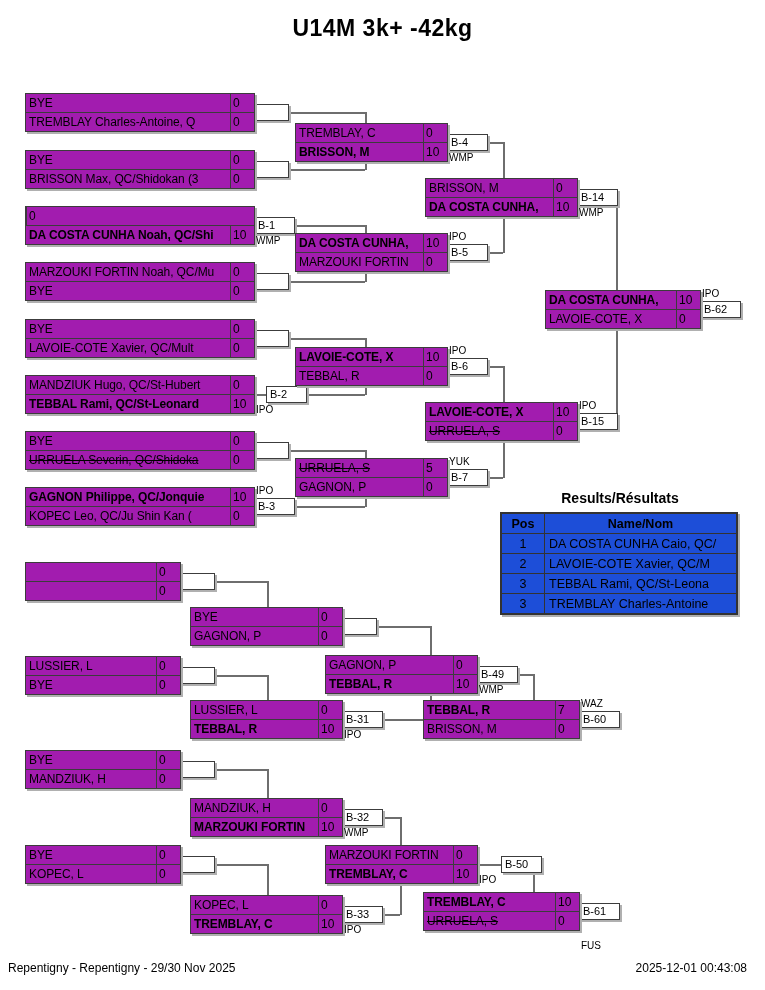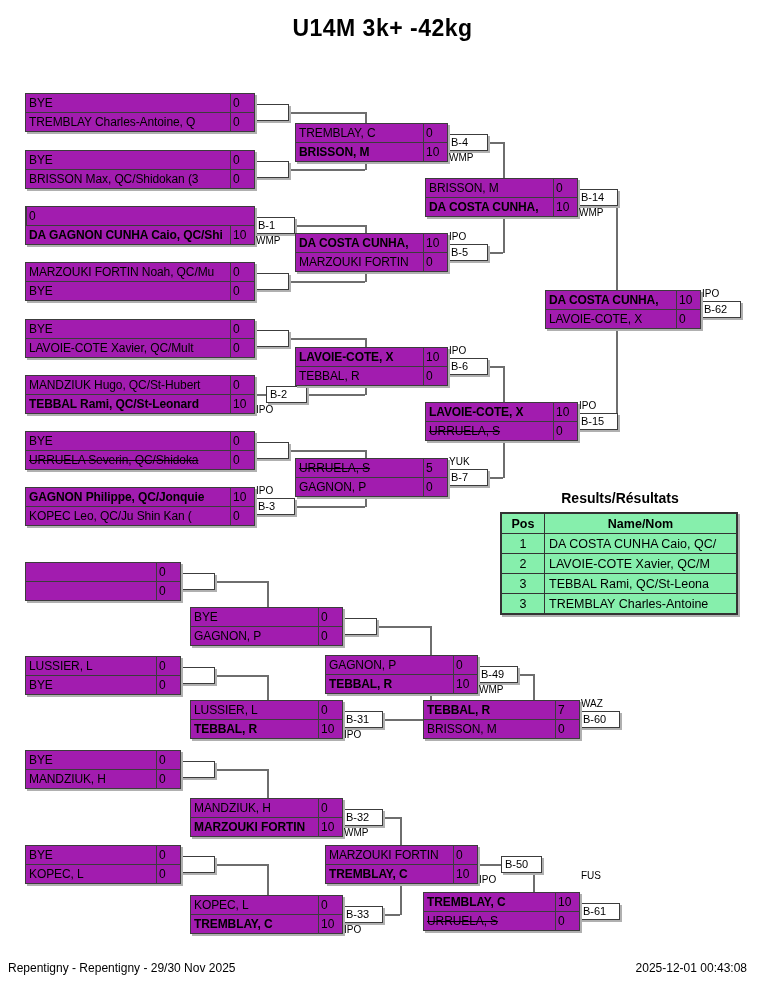--- a/index.html
+++ b/index.html
@@ -16,21 +16,21 @@
   .nm{box-sizing:border-box;overflow:hidden;white-space:nowrap;padding-left:3px;
       font-size:12px;letter-spacing:-0.1px}
   .sc{flex:none;border-left:1px solid #3c3c3c;width:21px;padding-left:2px;font-size:12px}
   .bold{font-weight:bold}
   .strike{text-decoration:line-through}
   .tag{position:absolute;background:#fff;border:1px solid #3c3c3c;box-shadow:2px 2px 0 #b0b0b0;
        height:15px;line-height:15px;font-size:11px;padding-left:3px;z-index:2}
   .code{position:absolute;font-size:10px;line-height:11px;z-index:4;white-space:nowrap}
   #results{position:absolute;left:500px;top:490px;width:240px;z-index:5}
   .res-title{text-align:center;font-size:14px;font-weight:bold;margin-bottom:6px}
-  table.res{border-collapse:collapse;width:238px;background:#86efac;border:2px solid #333;
+  table.res{border-collapse:collapse;width:238px;background:#1d4ed8;border:2px solid #333;
             box-shadow:2px 2px 0 #b0b0b0}
   table.res th,table.res td{border:1px solid #333;height:19px;font-size:12.5px;
             padding:0 4px;white-space:nowrap;overflow:hidden}
   table.res th{font-weight:bold;text-align:center}
   td.pos,th.pos{width:34px;text-align:center}
   #footer-left{position:absolute;left:8px;top:961px;font-size:12px}
   #footer-right{position:absolute;right:18px;top:961px;font-size:12px}
 </style>
 </head>
 <body>
@@ -107,21 +107,21 @@
           <div class="nm" style="width: 206px;">BRISSON Max, QC/Shidokan (3</div>
           <div class="sc">0</div>
         </div>
       </div>
       <div class="tag" style="left: 254px; top: 161px; width: 30px;"></div>
       <div class="match" style="left: 25px; top: 206px; width: 228px;">
         <div class="mrow">
           <div class="sc">0</div>
         </div>
         <div class="mrow">
-          <div class="nm bold" style="width: 206px;">DA GAGNON CUNHA Caio, QC/Shi</div>
+          <div class="nm bold" style="width: 206px;">DA COSTA CUNHA Noah, QC/Shi</div>
           <div class="sc">10</div>
         </div>
       </div>
       <div class="tag" style="left: 254px; top: 217px; width: 36px;">B-1</div>
       <div class="code" style="left: 256px; top: 235px;">WMP</div>
       <div class="match" style="left: 25px; top: 262px; width: 228px;">
         <div class="mrow">
           <div class="nm" style="width: 206px;">MARZOUKI FORTIN Noah, QC/Mu</div>
           <div class="sc">0</div>
         </div>
@@ -392,21 +392,21 @@
         <div class="mrow">
           <div class="nm bold" style="width: 133px;">TREMBLAY, C</div>
           <div class="sc">10</div>
         </div>
         <div class="mrow">
           <div class="nm strike" style="width: 133px;">URRUELA, S</div>
           <div class="sc">0</div>
         </div>
       </div>
       <div class="tag" style="left: 579px; top: 903px; width: 36px;">B-61</div>
-      <div class="code" style="left: 581px; top: 870px;">FUS</div>
+      <div class="code" style="left: 581px; top: 940px;">FUS</div>
     </div>
 
   <div id="results">
     <div class="res-title">Results/Résultats</div>
     <table class="res">
       <thead>
         <tr>
           <th class="pos">Pos</th>
           <th>Name/Nom</th>
         </tr>

